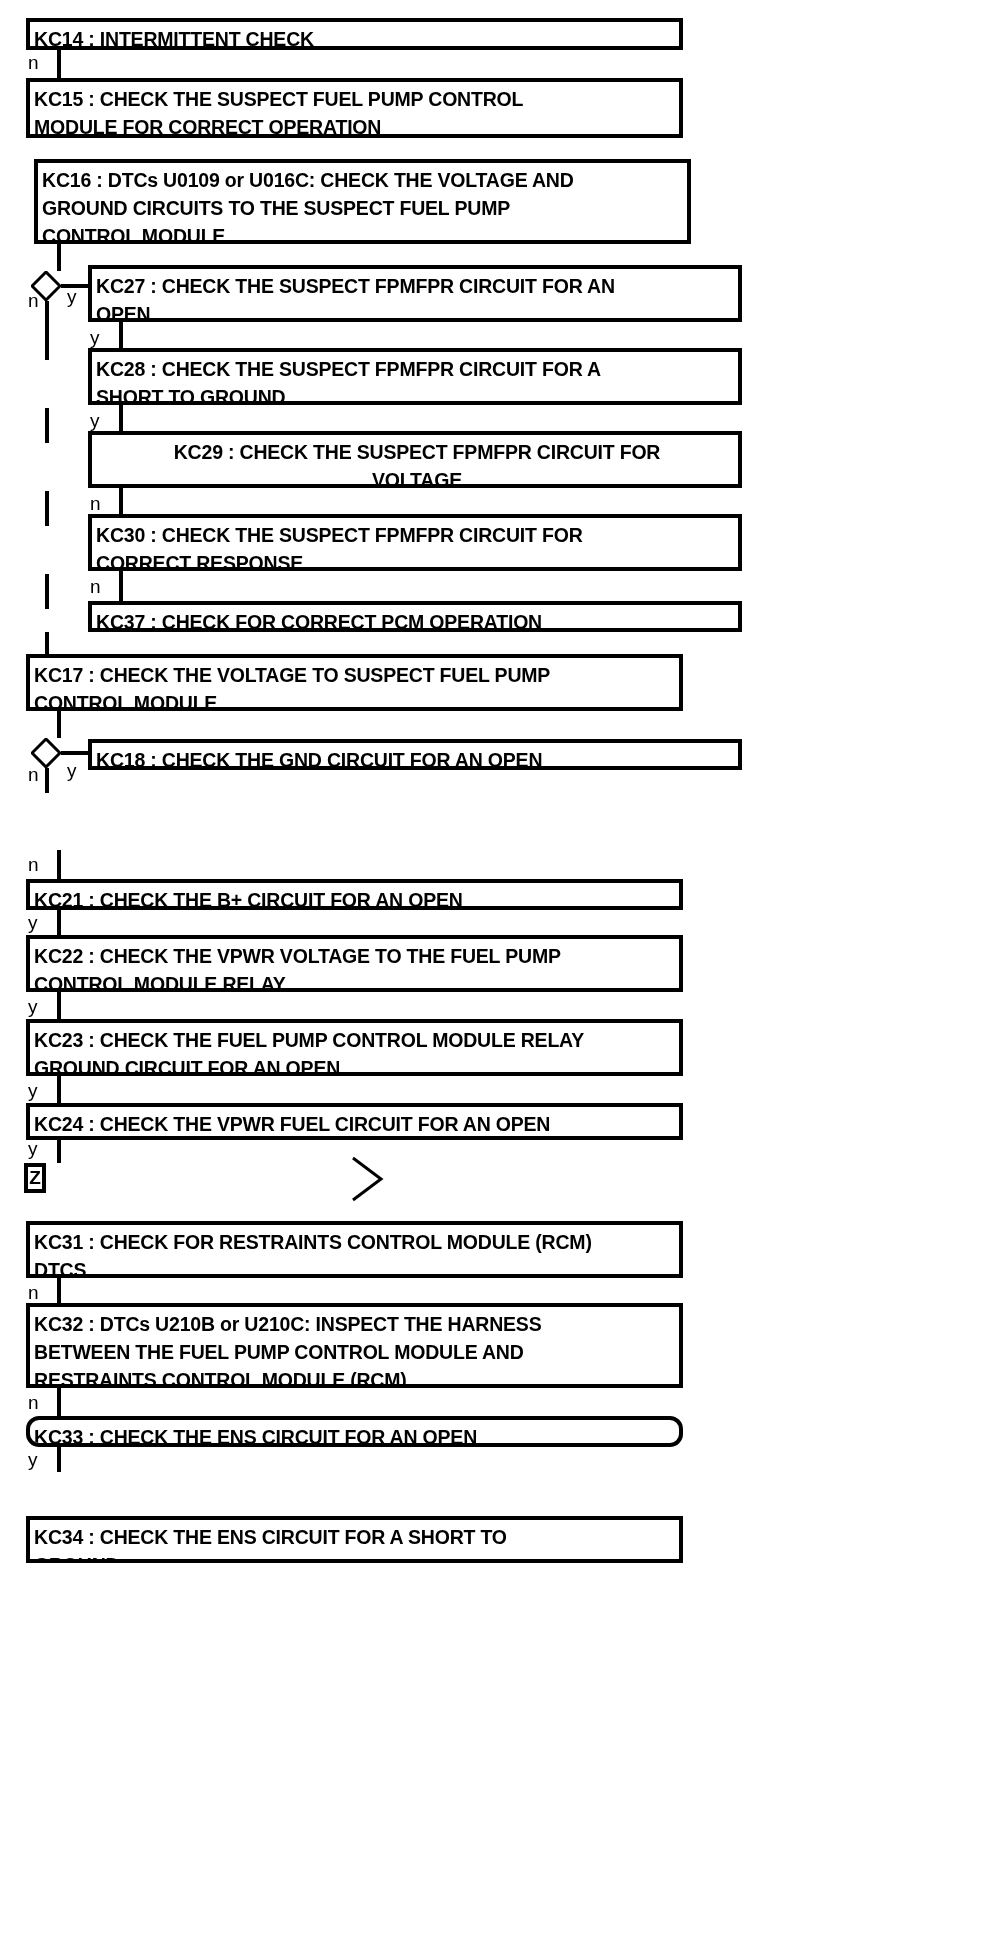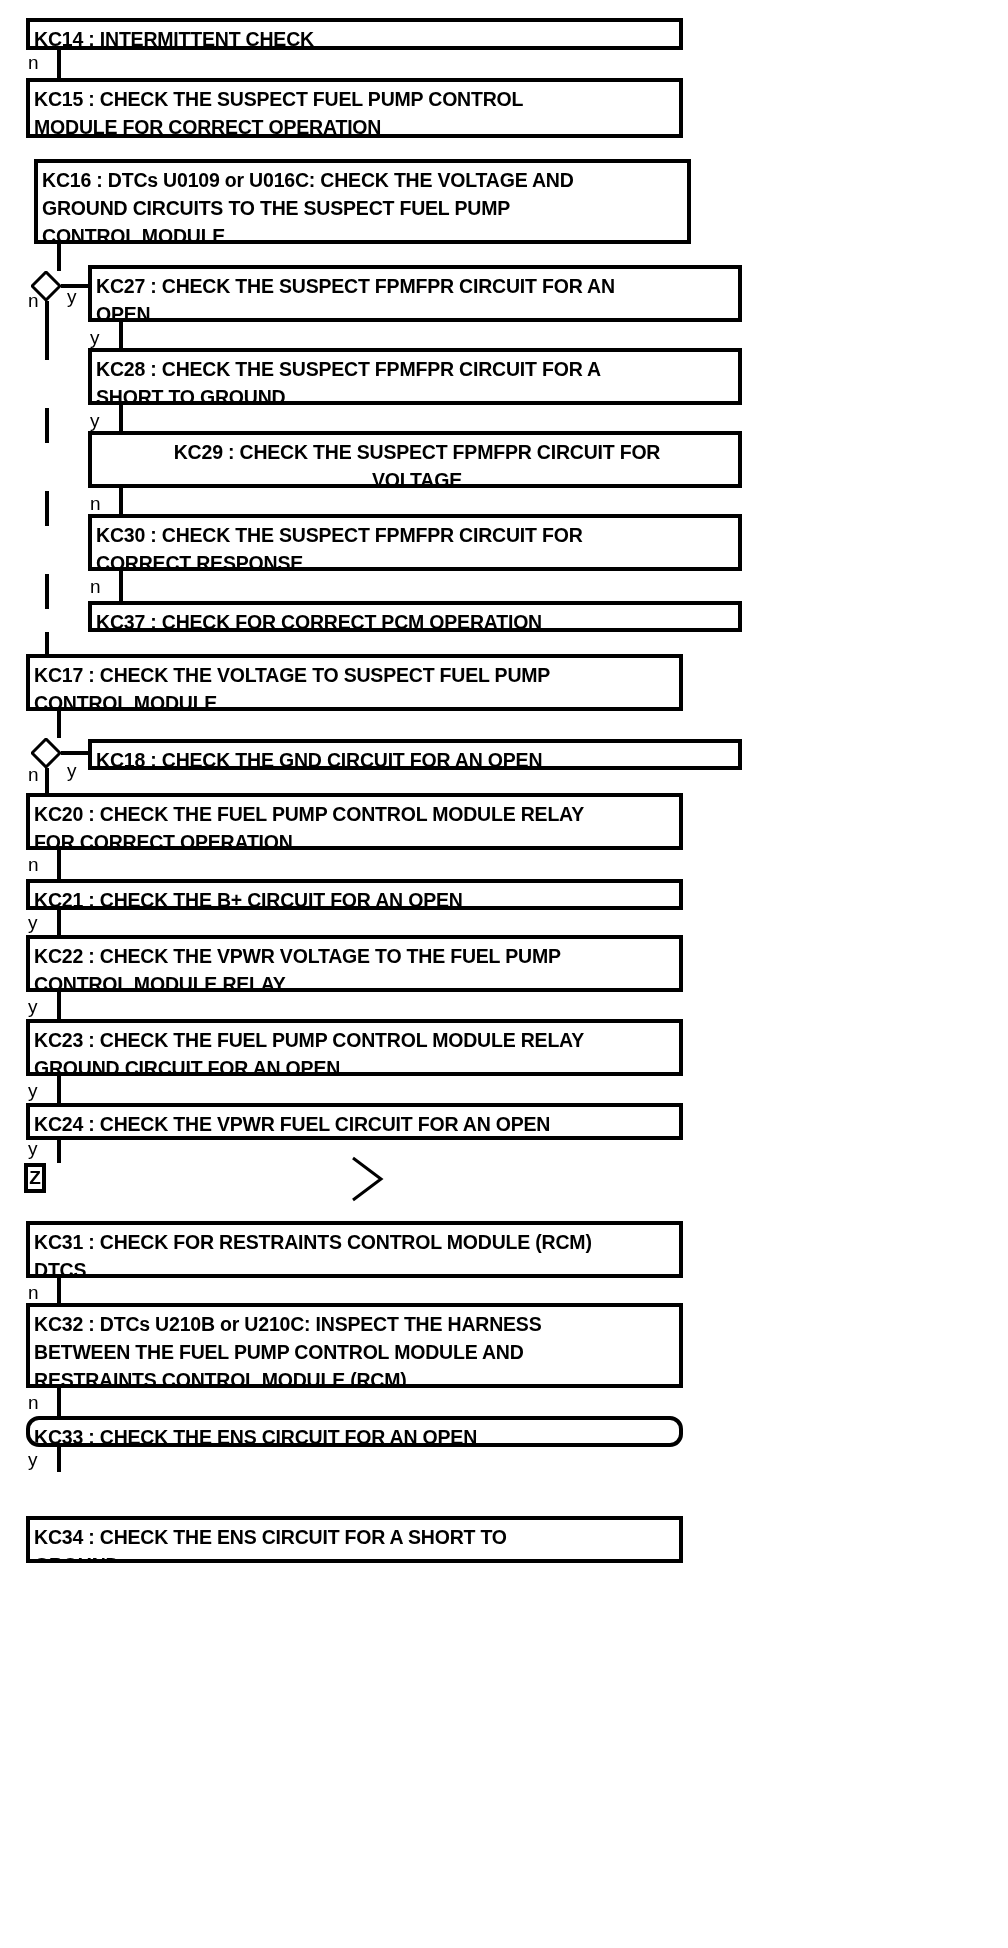--- a/index.html
+++ b/index.html
@@ -159,22 +159,20 @@
     <div class="node" style="left: 88px; top: 348px; width: 654px; height: 57px;">KC28 : CHECK THE SUSPECT FPMFPR CIRCUIT FOR A
 SHORT TO GROUND</div>
     <div class="node" style="left: 88px; top: 431px; width: 654px; height: 57px; text-align: center;">KC29 : CHECK THE SUSPECT FPMFPR CIRCUIT FOR
 VOLTAGE</div>
     <div class="node" style="left: 88px; top: 514px; width: 654px; height: 57px;">KC30 : CHECK THE SUSPECT FPMFPR CIRCUIT FOR
 CORRECT RESPONSE</div>
     <div class="node" style="left: 88px; top: 601px; width: 654px; height: 31px;">KC37 : CHECK FOR CORRECT PCM OPERATION</div>
     <div class="node" style="left: 26px; top: 654px; width: 657px; height: 57px;">KC17 : CHECK THE VOLTAGE TO SUSPECT FUEL PUMP
 CONTROL MODULE</div>
     <div class="node" style="left: 88px; top: 739px; width: 654px; height: 31px;">KC18 : CHECK THE GND CIRCUIT FOR AN OPEN</div>
-    <div class="node" style="left: 26px; top: 793px; width: 657px; height: 57px;">KC20 : CHECK THE FUEL PUMP CONTROL MODULE RELAY
-FOR CORRECT OPERATION</div>
     <div class="node" style="left: 26px; top: 879px; width: 657px; height: 31px;">KC21 : CHECK THE B+ CIRCUIT FOR AN OPEN</div>
     <div class="node" style="left: 26px; top: 935px; width: 657px; height: 57px;">KC22 : CHECK THE VPWR VOLTAGE TO THE FUEL PUMP
 CONTROL MODULE RELAY</div>
     <div class="node" style="left: 26px; top: 1019px; width: 657px; height: 57px;">KC23 : CHECK THE FUEL PUMP CONTROL MODULE RELAY
 GROUND CIRCUIT FOR AN OPEN</div>
     <div class="node" style="left: 26px; top: 1103px; width: 657px; height: 37px;">KC24 : CHECK THE VPWR FUEL CIRCUIT FOR AN OPEN</div>
     <div class="node" style="left: 26px; top: 1221px; width: 657px; height: 57px;">KC31 : CHECK FOR RESTRAINTS CONTROL MODULE (RCM)
 DTCS</div>
     <div class="node" style="left: 26px; top: 1303px; width: 657px; height: 85px;">KC32 : DTCs U210B or U210C: INSPECT THE HARNESS
 BETWEEN THE FUEL PUMP CONTROL MODULE AND

